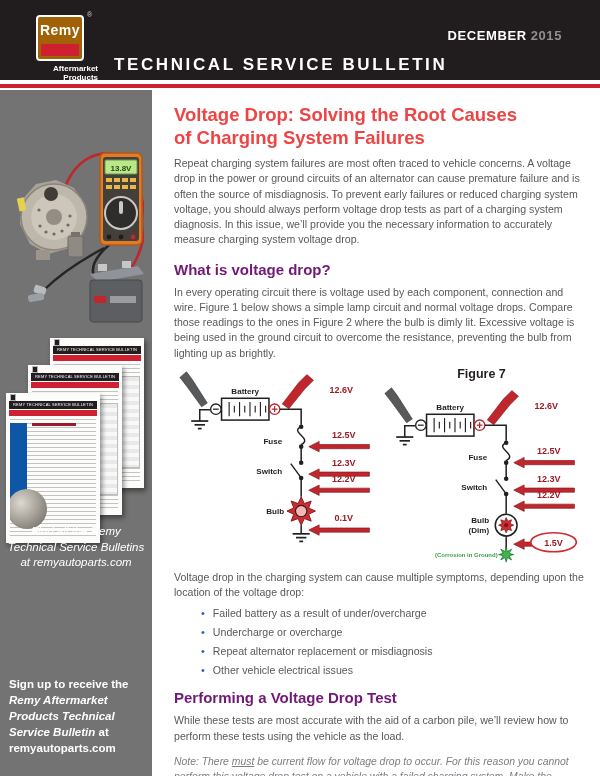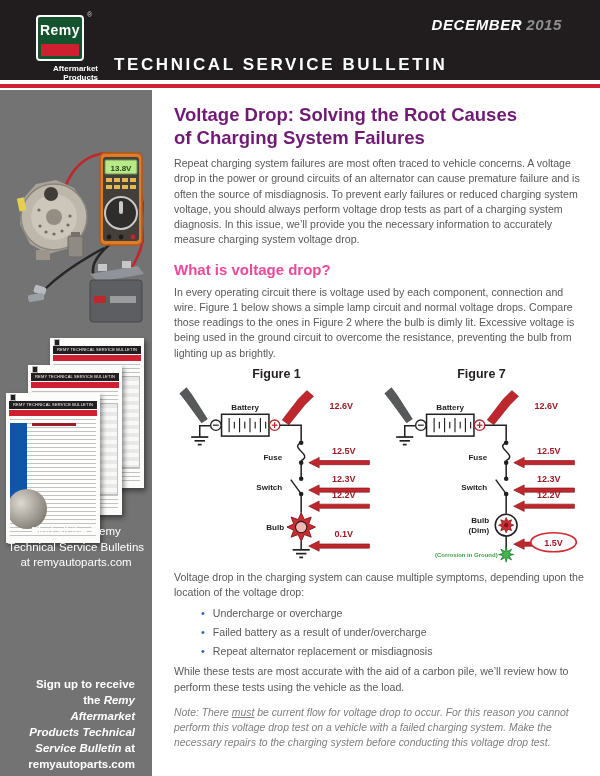--- a/index.html
+++ b/index.html
@@ -3,30 +3,30 @@
 <meta charset="utf-8">
 <style>
   * { margin:0; padding:0; box-sizing:border-box; }
   html,body { width:600px; }
   body { font-family:"Liberation Sans", sans-serif; background:#ffffff; }
   #page { position:relative; width:600px; height:776px; background:#fff; overflow:hidden; }
 
   
   .header { position:absolute; left:0; top:0; width:600px; height:80px; background:#211d1e; }
   .logo-box { position:absolute; left:36px; top:15px; width:48px; height:46px;
-              border:2px solid #fff; border-radius:4px; background:#14532d; }
+              border:2px solid #fff; border-radius:4px; background:#a16207; }
   .logo-word { position:absolute; left:0; right:0; top:5px; text-align:center;
                color:#fff; font-weight:bold; font-size:14px; letter-spacing:0.5px; }
   .logo-redbar { position:absolute; left:3px; right:3px; bottom:3px; height:12px; background:#ce2030; }
   .logo-reg { position:absolute; left:87px; top:11px; color:#cfcfcf; font-size:7px; }
   .logo-sub { position:absolute; left:22px; top:64px; width:76px; text-align:right;
               color:#fff; font-weight:bold; font-size:8px; line-height:1.15; }
   .banner { position:absolute; left:114px; top:55px; color:#fff; font-weight:bold;
             font-size:17px; letter-spacing:2.6px; white-space:nowrap; }
-  .date { position:absolute; right:38px; top:16px; font-size:15px; font-weight:bold; letter-spacing:0.6px;font-style:italic; }
+  .date { position:absolute; right:38px; top:28px; font-size:13px; font-weight:bold; letter-spacing:0.6px; }
   .date .month { color:#ffffff; }
   .date .year { color:#8f8f8f; margin-left:4px; }
   .stripe-red { position:absolute; left:0; top:84px; width:600px; height:4px; background:#ce2030; }
 
   
   .sidebar { position:absolute; left:0; top:90px; width:152px; height:686px; background:#737373; }
   .photo { position:absolute; left:8px; top:8px; }
 
   .thumbs { position:absolute; left:4px; top:248px; width:144px; height:220px; }
   .thumb { position:absolute; width:94px; height:150px; background:#fcfcfb;
@@ -44,31 +44,31 @@
               background:repeating-linear-gradient(to bottom, #c3c3c3 0 1px, transparent 1px 4px); }
   .th-coltable { position:absolute; right:0; top:12px; width:30px; height:92px;
                  background:repeating-linear-gradient(to bottom, #e9e9e9 0 4px, #f8f8f8 4px 8px);
                  border:1px solid #bdbdbd; }
   .th-bluecol { position:absolute; left:0; top:4px; width:17px; height:78px; background:#0d57a6; }
   .th-redhead { position:absolute; left:22px; top:4px; width:44px; height:3px; background:#9d1c2b; }
   .th-part { position:absolute; left:-3px; bottom:8px; width:40px; height:40px; border-radius:50%;
              background:radial-gradient(circle at 35% 35%, #ddd8d0, #8a857d 70%, #5f5b55); }
 
   .find-text { position:absolute; left:0; top:434px; width:152px; text-align:center;
-               color:#fff; font-size:11.5px; line-height:1.35; white-space:pre-line; }
-  .signup { position:absolute; left:0; top:586px; width:156px; padding:0 21px; text-align:right;
+               color:#fff; font-size:11.5px; line-height:1.35; white-space:pre-line;font-style:italic; }
+  .signup { position:absolute; left:0; top:586px; width:156px; padding:0 9px; text-align:left;
             color:#fff; font-size:11.5px; font-weight:bold; line-height:1.4; }
   .signup em { font-style:italic; }
 
   
   .main { position:absolute; left:152px; top:90px; width:448px; height:686px;
           background:#fff; padding:14px 16px 0 22px; }
-  .title { color:#701a75; font-size:18.5px; font-weight:bold; line-height:1.22; white-space:pre-line; }
+  .title { color:#ef4444; font-size:18.5px; font-weight:bold; line-height:1.22; white-space:pre-line; }
   p.body { color:#58595b; font-size:10.6px; line-height:1.44; margin-top:7px; }
-  h2.sect { color:#ec4899; font-size:15px; font-weight:bold; margin-top:13px; }
+  h2.sect { color:#701a75; font-size:15px; font-weight:bold; margin-top:13px; }
   .figures { display:flex; margin-top:6px; }
   .fig { width:50%; text-align:center; }
   .fig-label { font-size:12.5px; font-weight:bold; color:#231f20; margin-bottom:2px; }
   ul.bullets { list-style:none; margin:5px 0 0 27px; }
   ul.bullets li { color:#58595b; font-size:10.6px; margin:7px 0; }
   ul.bullets li .dot { color:#2b63ad; font-size:11px; margin-right:8px; }
   p.note { color:#7d7e81; font-size:10.4px; font-style:italic; line-height:1.45; margin-top:10px; }
   p.note .u { text-decoration:underline; }
 
   svg text { font-family:"Liberation Sans", sans-serif; }
@@ -223,21 +223,20 @@
 of Charging System Failures</h1>
 
     <p class="body">Repeat charging system failures are most often traced to vehicle concerns. A voltage drop in the power or ground circuits of an alternator can cause premature failure and is often the source of misdiagnosis. To prevent early failures or reduced charging system voltage, you should always perform voltage drop tests as part of a charging system diagnosis. In this issue, we’ll provide you the necessary information to accurately measure charging system voltage drop.</p>
 
     <h2 class="sect">What is voltage drop?</h2>
     <p class="body">In every operating circuit there is voltage used by each component, connection and wire. Figure 1 below shows a simple lamp circuit and normal voltage drops. Compare those readings to the ones in Figure 2 where the bulb is dimly lit. Excessive voltage is being used in the ground circuit to overcome the resistance, preventing the bulb from lighting up as brightly.</p>
 
     <div class="figures">
 
       <div class="fig">
-        <div class="fig-label">Figure 1</div>
         <svg width="204" height="182" viewBox="0 0 215 192">
 
           <path d="M37,45 L26,45 L26,57" fill="none" stroke="#231f20" stroke-width="1.6"></path>
           <line x1="17" y1="57" x2="35" y2="57" stroke="#231f20" stroke-width="1.8"></line>
           <line x1="20.5" y1="61" x2="31.5" y2="61" stroke="#231f20" stroke-width="1.8"></line>
           <line x1="24" y1="65" x2="28" y2="65" stroke="#231f20" stroke-width="1.8"></line>
 
           <text x="74" y="28" text-anchor="middle" class="comp-label">Battery</text>
           <rect x="49" y="33" width="50" height="23" fill="#fff" stroke="#231f20" stroke-width="1.6"></rect>
           <g stroke="#231f20" stroke-width="1.2">
@@ -352,25 +351,27 @@
 
           <path d="M141,181 L136.2,182.3 L138.7,186.7 L134.3,184.2 L133,189 L131.7,184.2 L127.3,186.7 L129.8,182.3 L125,181 L129.8,179.7 L127.3,175.3 L131.7,177.8 L133,173 L134.3,177.8 L138.7,175.3 L136.2,179.7 Z" fill="#3fb54a" stroke="#1f7a33" stroke-width="0.8"></path>
           <text x="124" y="184" text-anchor="end" font-size="6.3" font-weight="bold" fill="#3aa045">(Corrosion in Ground)</text>
         </svg>
       </div>
     </div>
 
     <p class="body" style="margin-top:1px;">Voltage drop in the charging system can cause multiple symptoms, depending upon the location of the voltage drop:</p>
 
     <ul class="bullets">
+      <li><span class="dot">•</span><span>Failed battery as a result of under/overcharge</span></li>
       <li><span class="dot">•</span><span>Undercharge or overcharge</span></li>
-      <li><span class="dot">•</span><span>Failed battery as a result of under/overcharge</span></li>
       <li><span class="dot">•</span><span>Repeat alternator replacement or misdiagnosis</span></li>
+      <li><span class="dot">•</span><span>Other vehicle electrical issues</span></li>
     </ul>
 
+    <h2 class="sect">Performing a Voltage Drop Test</h2>
     <p class="body">While these tests are most accurate with the aid of a carbon pile, we’ll review how to perform these tests using the vehicle as the load.</p>
 
     <p class="note">
       <span>Note: There </span><span class="u">must</span><span> be current flow for voltage drop to occur. For this reason you cannot perform this voltage drop test on a vehicle with a failed charging system. Make the necessary repairs to the charging system before conducting this voltage drop test.</span>
     </p>
 
   </div>
 </div>
 
 </body></html>

